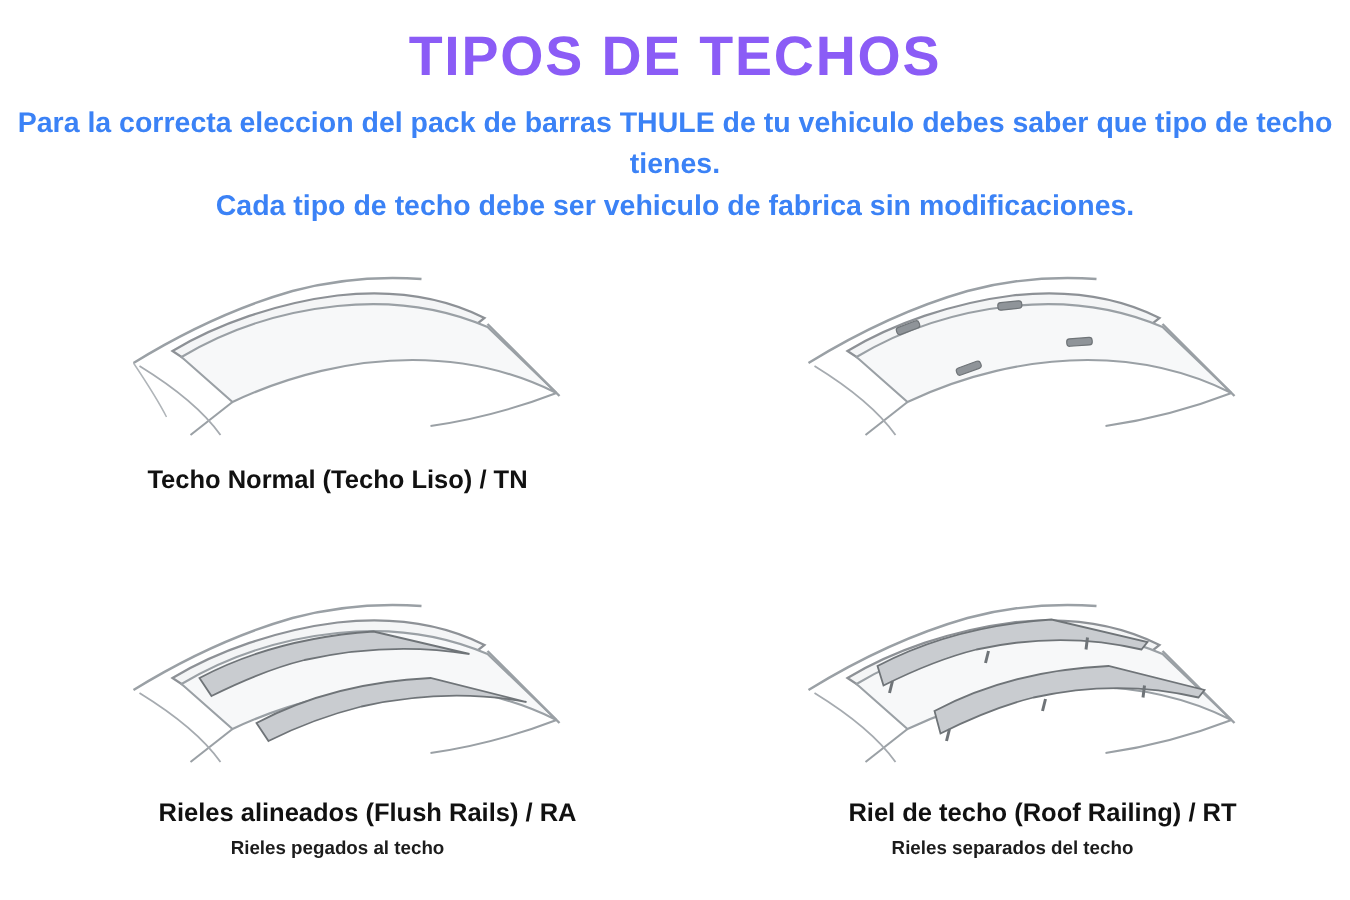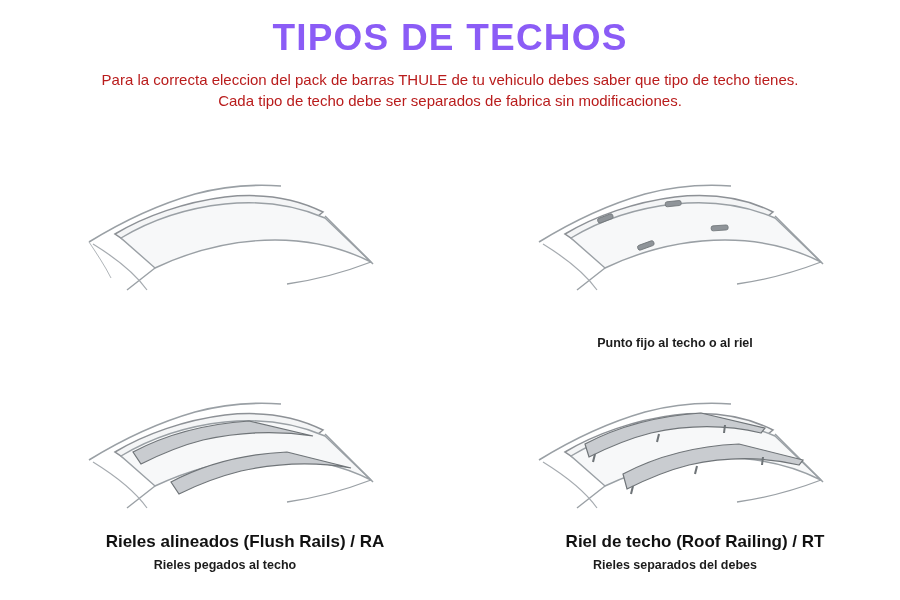--- a/index.html
+++ b/index.html
@@ -29,24 +29,24 @@
     letter-spacing: 1.2px;
     margin: 18px 0 0 0;
     line-height: 1.1;
     color: #8b5cf6;
   }
   .subtitle-block {
     text-align: center;
     margin-top: 10px;
   }
   .subtitle-line {
-    font-size: 15px;
-    font-weight: normal;
+    font-size: 19px;
+    font-weight: bold;
     line-height: 1.45;
-    color: #b91c1c;
+    color: #3b82f6;
   }
   .grid {
     position: absolute;
     top: 146px;
     left: 0;
     width: 900px;
     height: 440px;
   }
   .cell {
     position: absolute;
@@ -91,21 +91,21 @@
 </style>
 </head>
 <body>
 
 <div class="page">
 
   <div class="title">TIPOS DE TECHOS</div>
 
   <div class="subtitle-block">
     <div class="subtitle-line">Para la correcta eleccion del pack de barras THULE de tu vehiculo debes saber que tipo de techo tienes.</div>
-    <div class="subtitle-line">Cada tipo de techo debe ser separados de fabrica sin modificaciones.</div>
+    <div class="subtitle-line">Cada tipo de techo debe ser vehiculo de fabrica sin modificaciones.</div>
   </div>
 
   <div class="grid">
 
     <div class="cell r1c1">
       <div class="art">
         <svg width="300" height="140" viewBox="0 0 300 140">
 
           <path d="M14 78 C40 62 78 42 120 30 C150 22 178 20 206 22" fill="none" stroke="#9aa0a5" stroke-width="1.6"></path>
 
@@ -114,20 +114,21 @@
           <path d="M46 74 C76 56 112 44 150 40 C188 36 222 42 250 54 L296 98 C268 84 236 76 200 76 C160 76 118 86 80 104 Z" fill="#f7f8f9" stroke="#9aa0a5" stroke-width="1.4"></path>
 
           <path d="M250 52 L298 100" fill="none" stroke="#9aa0a5" stroke-width="1.6"></path>
           <path d="M80 104 L52 126" fill="none" stroke="#9aa0a5" stroke-width="1.4"></path>
           <path d="M296 98 C270 108 240 116 212 120" fill="none" stroke="#9aa0a5" stroke-width="1.3"></path>
 
           <path d="M18 80 C44 96 62 112 72 126" fill="none" stroke="#a6abb0" stroke-width="1.2"></path>
           <path d="M14 78 C22 90 30 102 36 114" fill="none" stroke="#b0b5b9" stroke-width="1"></path>
         </svg>
       </div>
+      <div class="cap cap-main">Techo Normal (Techo Liso) / TN</div>
       <div class="cap cap-sub"></div>
     </div>
 
     <div class="cell r1c2">
       <div class="art">
         <svg width="300" height="140" viewBox="0 0 300 140">
           <path d="M14 78 C40 62 78 42 120 30 C150 22 178 20 206 22" fill="none" stroke="#9aa0a5" stroke-width="1.6"></path>
           <path d="M40 70 C70 52 110 38 150 33 C186 29 220 34 248 48 L238 56 C212 44 182 40 152 44 C116 49 80 62 52 78 Z" fill="#f4f5f6" stroke="#8d9196" stroke-width="1.5"></path>
           <path d="M46 74 C76 56 112 44 150 40 C188 36 222 42 250 54 L296 98 C268 84 236 76 200 76 C160 76 118 86 80 104 Z" fill="#f7f8f9" stroke="#9aa0a5" stroke-width="1.4"></path>
           <path d="M250 52 L298 100" fill="none" stroke="#9aa0a5" stroke-width="1.6"></path>
@@ -136,21 +137,20 @@
           <path d="M18 80 C44 96 62 112 72 126" fill="none" stroke="#a6abb0" stroke-width="1.2"></path>
 
           <g>
             <rect x="72" y="55" width="16" height="5" rx="2" transform="rotate(-21 72 55)" fill="#8f9499" stroke="#6f7478" stroke-width="0.8"></rect>
             <rect x="140" y="38" width="16" height="5" rx="2" transform="rotate(-6 140 38)" fill="#8f9499" stroke="#6f7478" stroke-width="0.8"></rect>
             <rect x="112" y="82" width="17" height="5" rx="2" transform="rotate(-20 112 82)" fill="#8f9499" stroke="#6f7478" stroke-width="0.8"></rect>
             <rect x="186" y="62" width="17" height="5" rx="2" transform="rotate(-4 186 62)" fill="#8f9499" stroke="#6f7478" stroke-width="0.8"></rect>
           </g>
         </svg>
       </div>
-      <div class="cap cap-sub">Punto fijo al techo o al riel</div>
     </div>
 
     <div class="cell r2c1">
       <div class="art">
         <svg width="300" height="140" viewBox="0 0 300 140">
           <path d="M14 78 C40 62 78 42 120 30 C150 22 178 20 206 22" fill="none" stroke="#9aa0a5" stroke-width="1.6"></path>
           <path d="M40 70 C70 52 110 38 150 33 C186 29 220 34 248 48 L238 56 C212 44 182 40 152 44 C116 49 80 62 52 78 Z" fill="#f4f5f6" stroke="#8d9196" stroke-width="1.5"></path>
           <path d="M46 74 C76 56 112 44 150 40 C188 36 222 42 250 54 L296 98 C268 84 236 76 200 76 C160 76 118 86 80 104 Z" fill="#f7f8f9" stroke="#9aa0a5" stroke-width="1.4"></path>
           <path d="M250 52 L298 100" fill="none" stroke="#9aa0a5" stroke-width="1.6"></path>
           <path d="M80 104 L52 126" fill="none" stroke="#9aa0a5" stroke-width="1.4"></path>
@@ -188,17 +188,17 @@
           </g>
           <g>
             <path d="M98 92 C132 74 170 64 214 62 L278 78 L274 83 C236 74 200 75 164 83 C140 89 118 99 102 107 Z" fill="#c9ccd0" stroke="#6f7478" stroke-width="1.2"></path>
             <path d="M108 104 L106 112" stroke="#6f7478" stroke-width="2"></path>
             <path d="M172 84 L170 92" stroke="#6f7478" stroke-width="2"></path>
             <path d="M238 75 L237 83" stroke="#6f7478" stroke-width="2"></path>
           </g>
         </svg>
       </div>
       <div class="cap cap-main">Riel de techo (Roof Railing) / RT</div>
-      <div class="cap cap-sub">Rieles separados del debes</div>
+      <div class="cap cap-sub">Rieles separados del techo</div>
     </div>
 
   </div>
 </div>
 
 </body></html>

